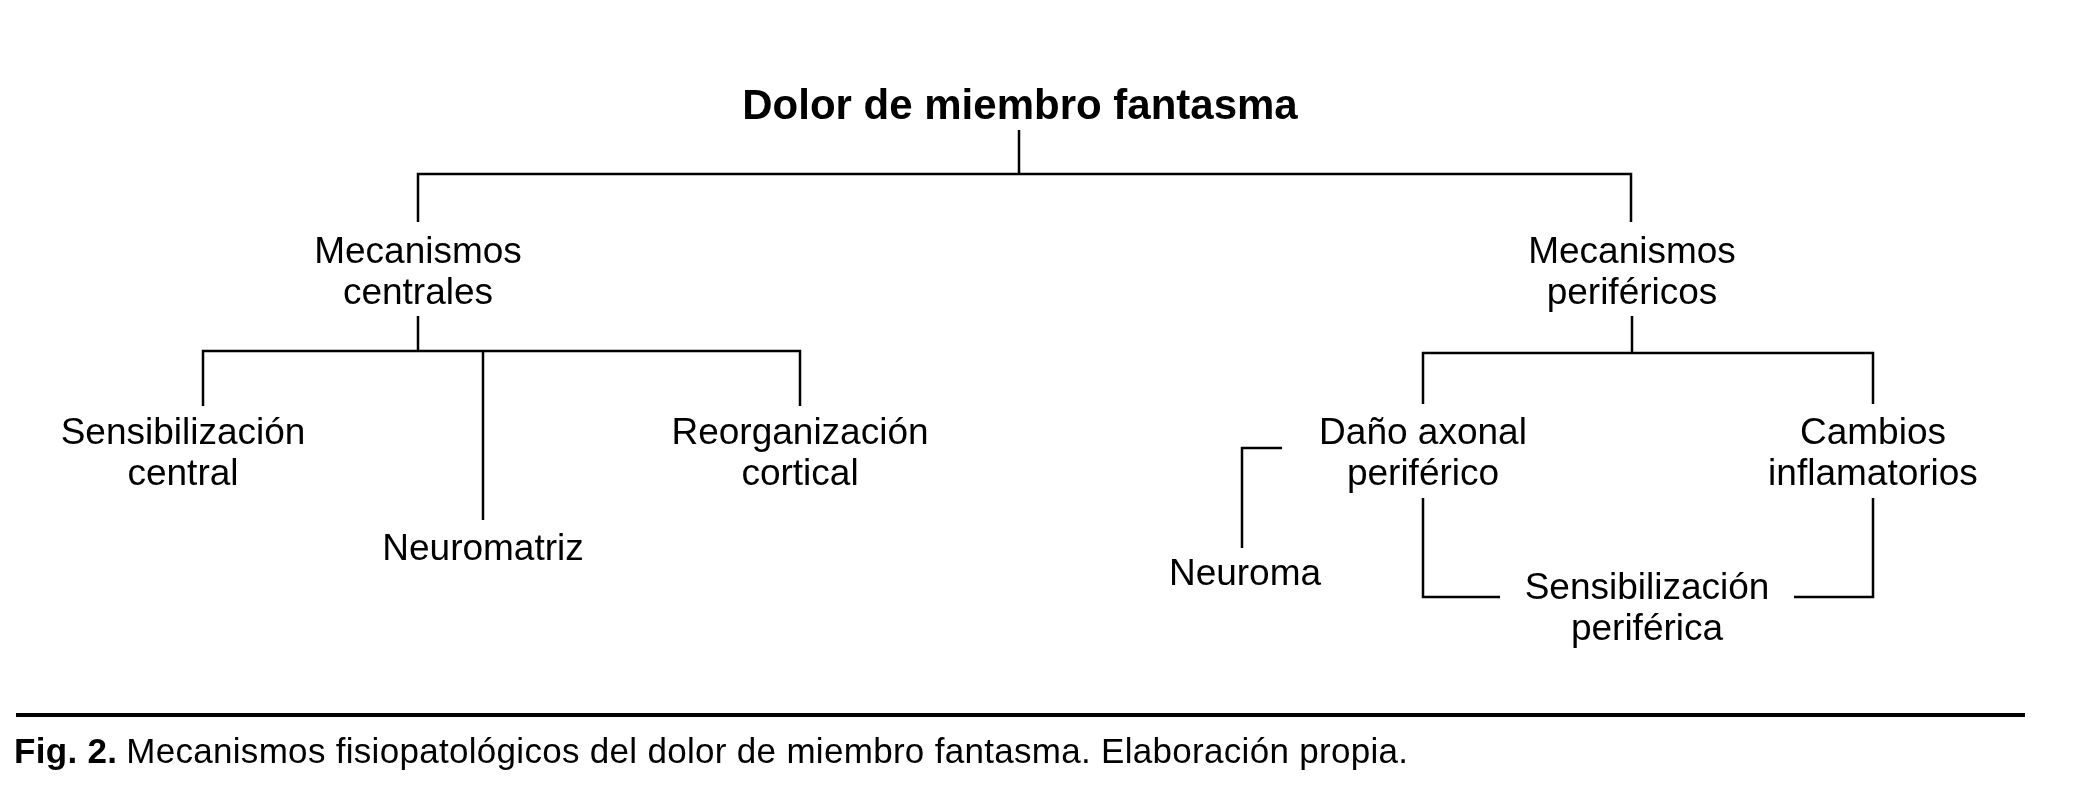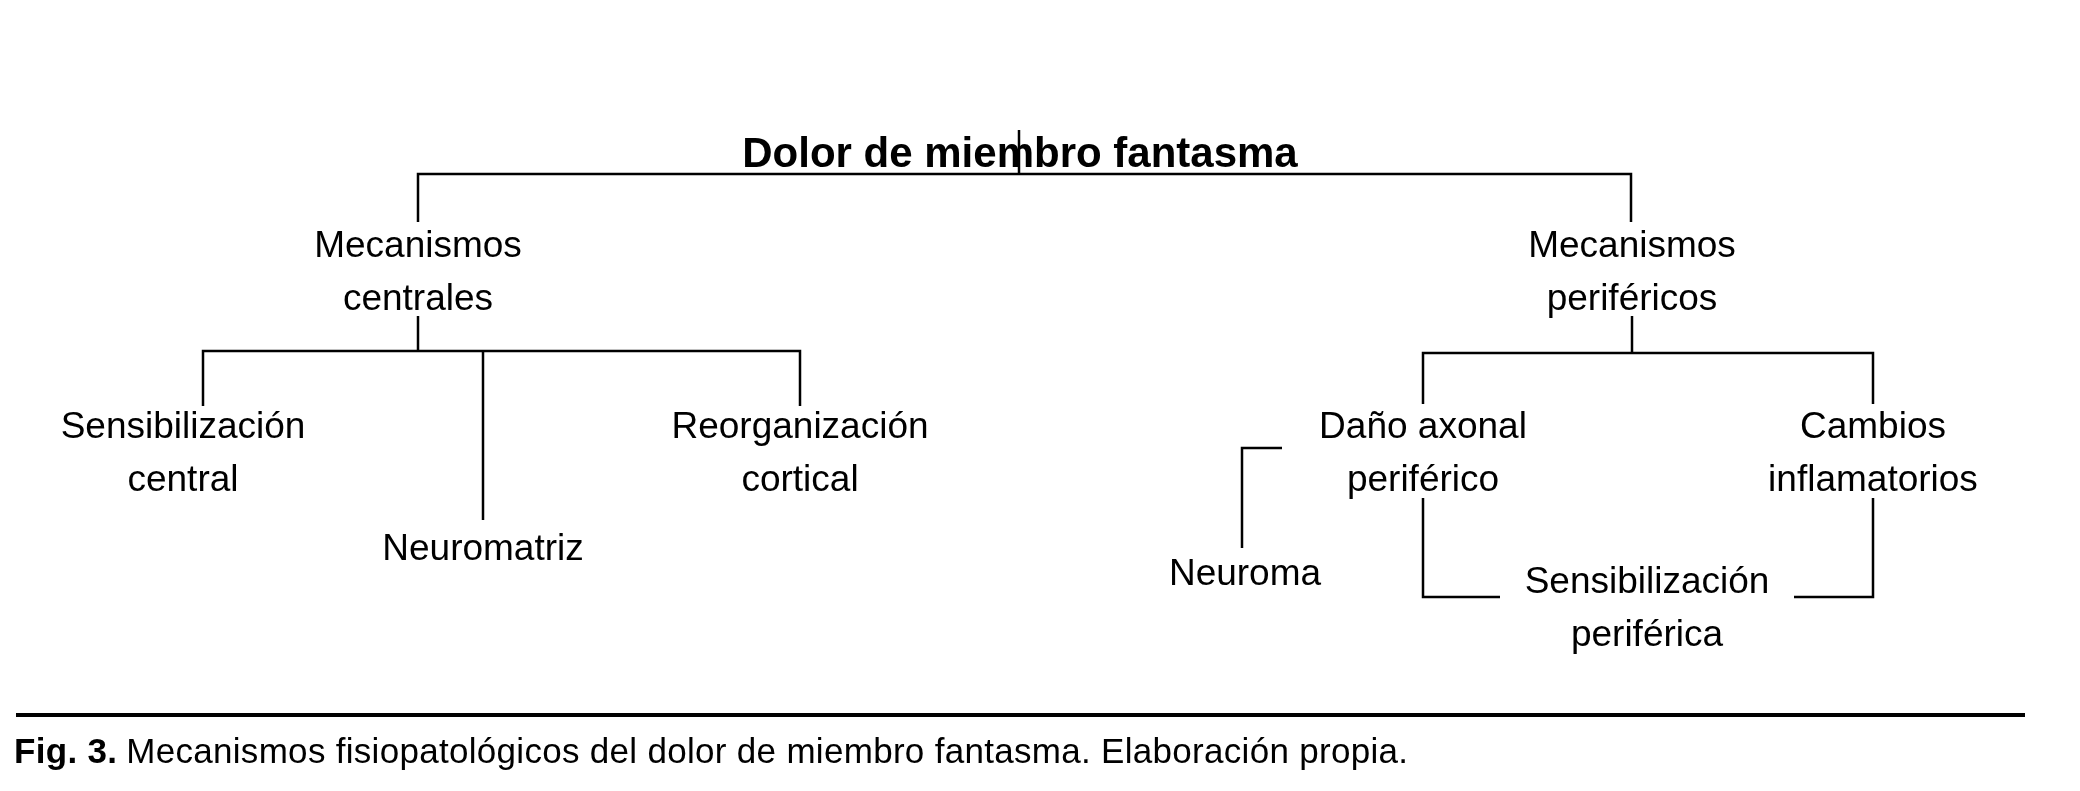--- a/index.html
+++ b/index.html
@@ -22,21 +22,21 @@
     top: 0;
     width: 2080px;
     height: 791px;
   }
   .node {
     position: absolute;
     transform: translate(-50%, -50%);
     white-space: pre-line;
     text-align: center;
     font-size: 37px;
-    line-height: 53px;
+    line-height: 41px;
     color: #000000;
   }
   .node.root {
     font-weight: bold;
     font-size: 42px;
     line-height: 46px;
   }
   .caption {
     position: absolute;
     left: 14px;
@@ -76,21 +76,21 @@
     <path d="M1423 404 V353 H1873 V404"></path>
 
     <path d="M1282 448 H1242 V548"></path>
 
     <path d="M1423 498 V597 H1500"></path>
     <path d="M1873 498 V597 H1794"></path>
 
     <path d="M16 715 H2025" stroke-width="4"></path>
   </svg>
 
-  <div class="node root" style="left:1020px; top:105px;margin-top:48px;">Dolor de miembro fantasma</div>
+  <div class="node root" style="left:1020px; top:105px;">Dolor de miembro fantasma</div>
 
   <div class="node" style="left:418px; top:271px;">Mecanismos
 centrales</div>
 
   <div class="node" style="left:1632px; top:271px;">Mecanismos
 periféricos</div>
 
   <div class="node" style="left:183px; top:452px;">Sensibilización
 central</div>
 
@@ -104,16 +104,16 @@
 
   <div class="node" style="left:1873px; top:452px;">Cambios
 inflamatorios</div>
 
   <div class="node" style="left:1245px; top:572px;text-align:center;">Neuroma</div>
 
   <div class="node" style="left:1647px; top:607px;">Sensibilización
 periférica</div>
 
   <div class="caption">
-    <span class="fig-label">Fig. 3.</span><span class="caption-text">Mecanismos fisiopatológicos del dolor de miembro fantasma. Elaboración propia.</span>
+    <span class="fig-label">Fig. 2.</span><span class="caption-text">Mecanismos fisiopatológicos del dolor de miembro fantasma. Elaboración propia.</span>
   </div>
 
 </div>
 
 </body></html>

